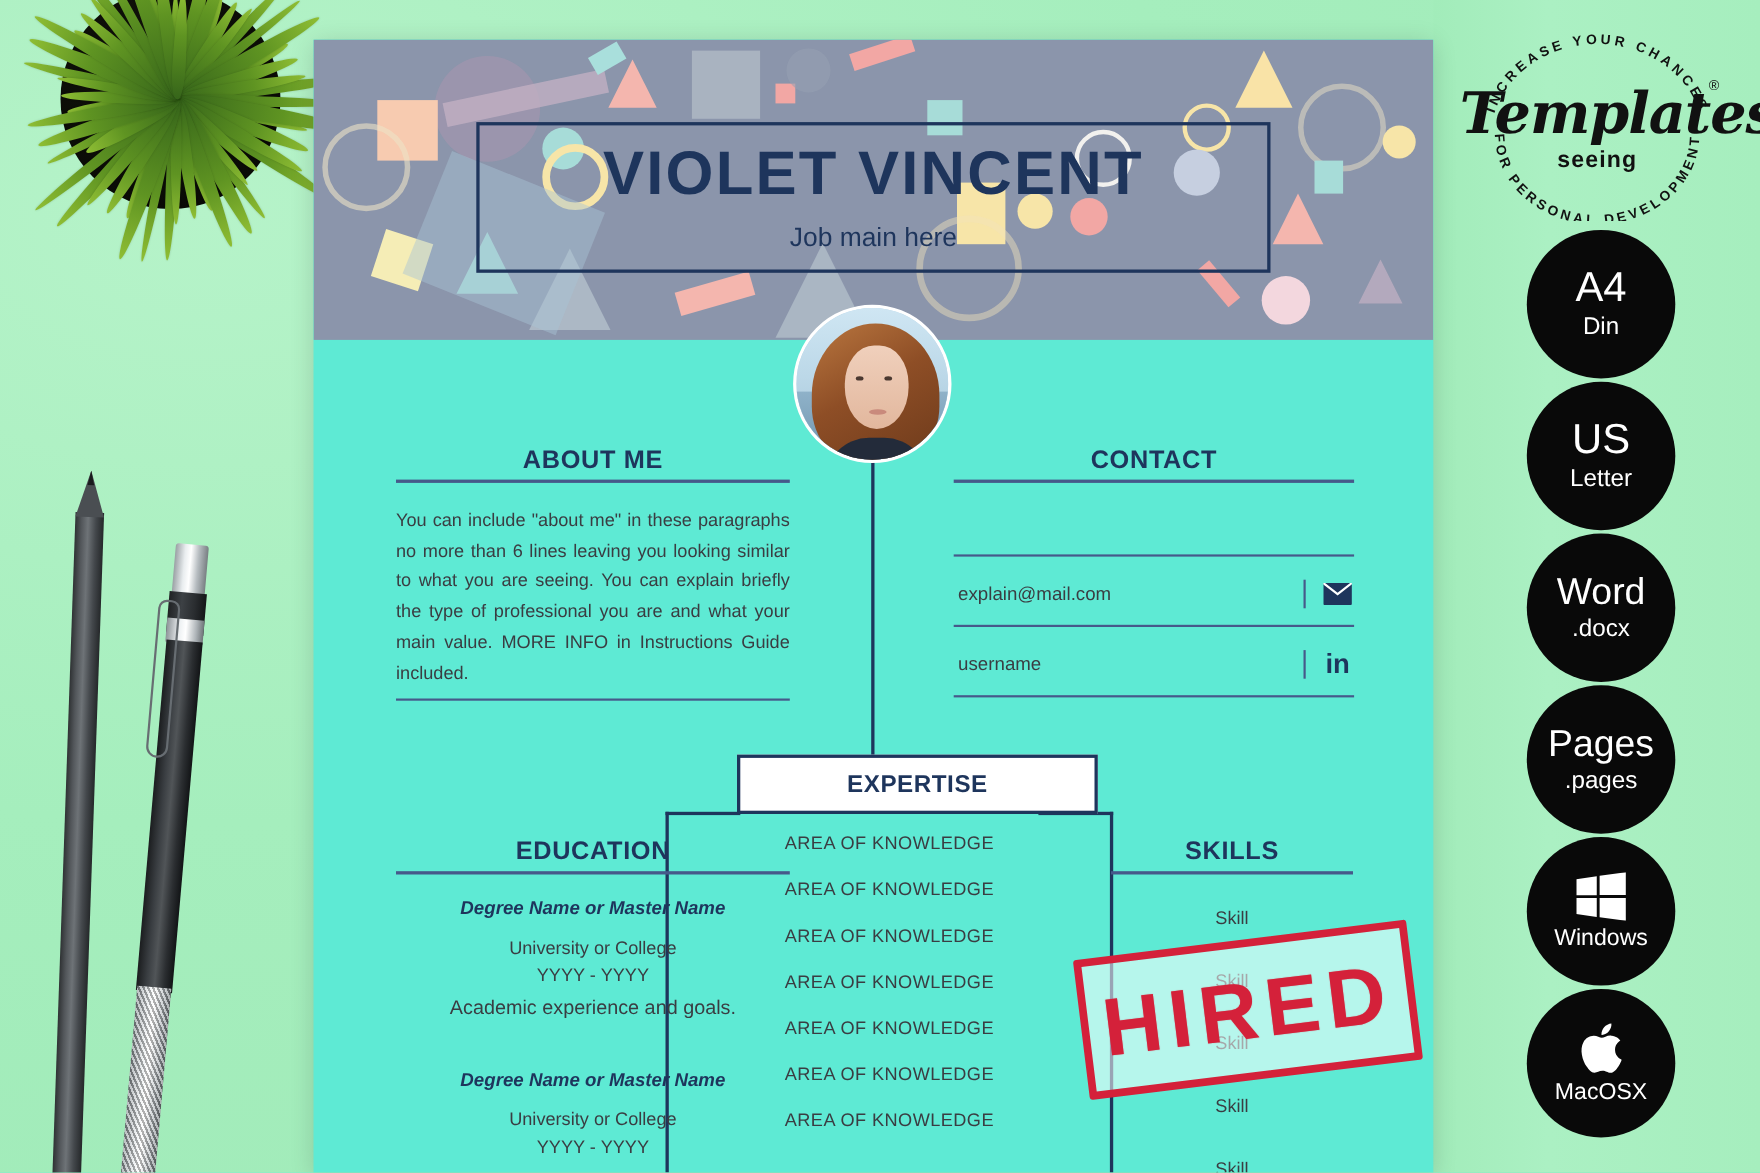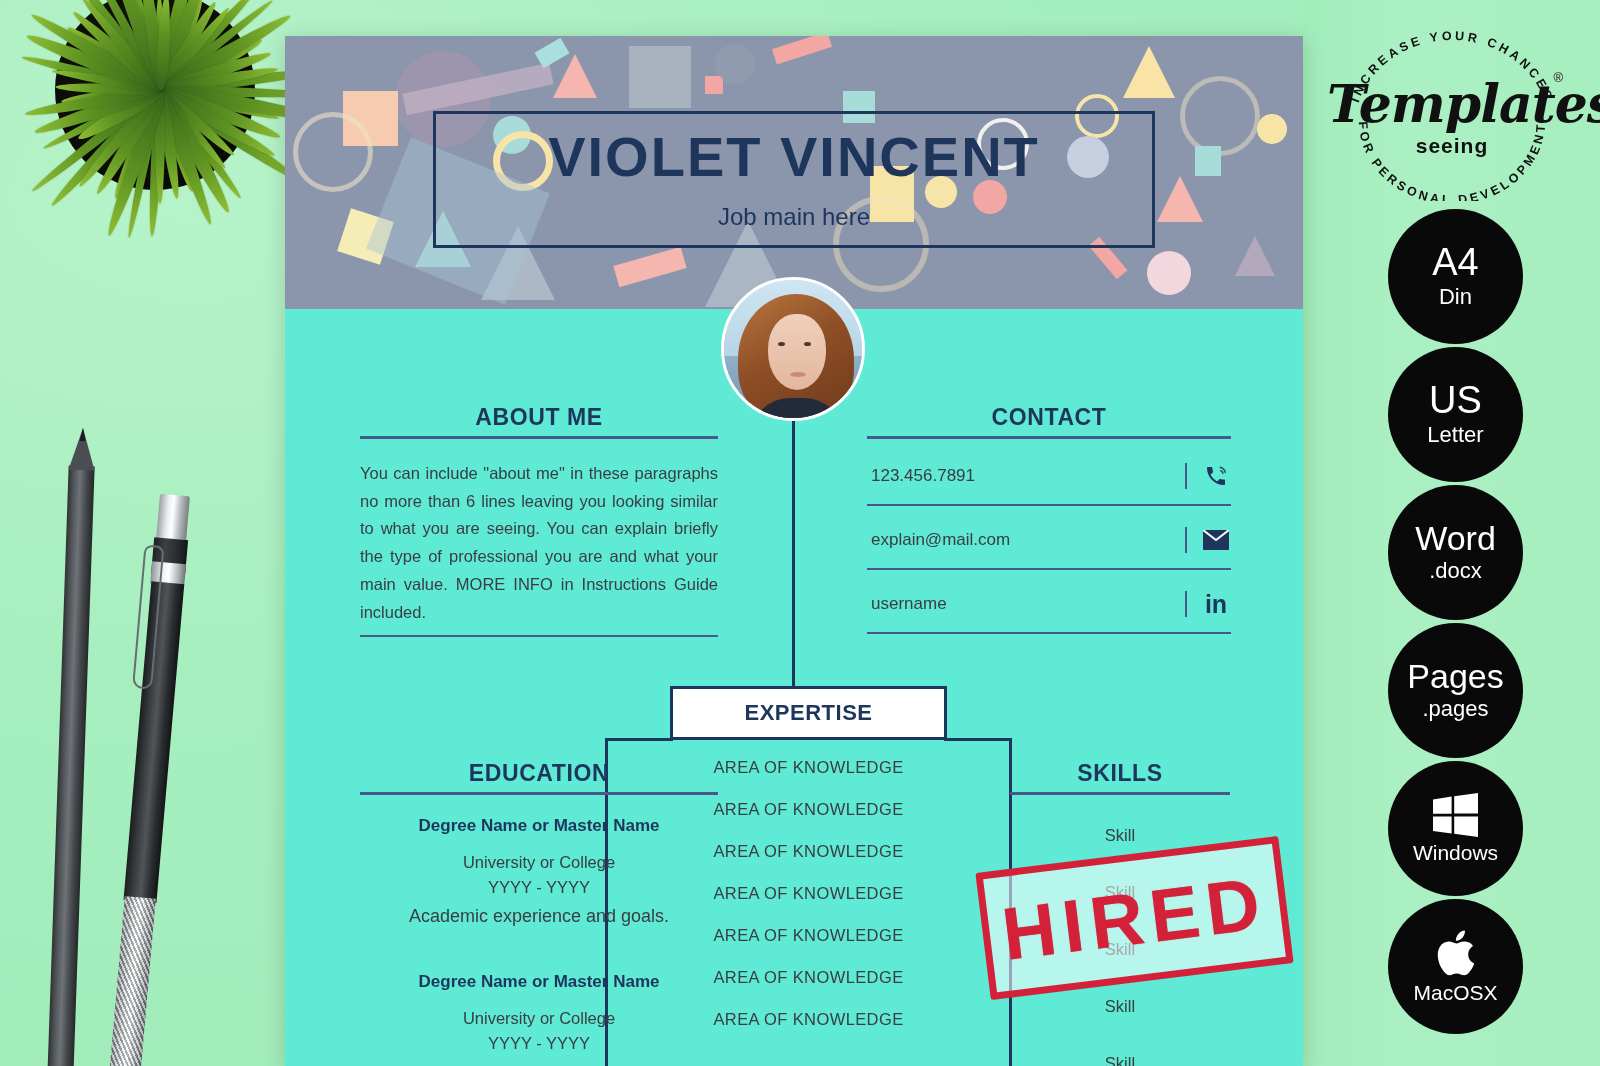--- a/index.html
+++ b/index.html
@@ -154,31 +154,31 @@
     position:absolute;width:364px;height:56px;left:582px;
     display:flex;align-items:center;
   }
   .contact-val{font-size:17px;color:#3a3d42;flex:1;padding-left:4px;}
   .contact-div{width:2px;height:26px;background:#46598a;margin-right:14px;}
   .contact-ico{width:30px;display:flex;align-items:center;justify-content:center;color:#1e355c;}
   .contact-rule{position:absolute;left:582px;width:364px;height:2px;background:#46598a;}
 
   
   .exp-box{
-    position:absolute;left:385px;top:650px;width:277px;height:54px;
+    position:absolute;left:385px;top:650px;width:328px;height:54px;
     border:3px solid #1e355c;box-sizing:border-box;background:#fff;
     display:flex;align-items:center;justify-content:center;z-index:4;
   }
   .exp-box span{font-size:22px;font-weight:700;color:#1e355c;letter-spacing:.5px;}
   .exp-list{position:absolute;left:385px;top:722px;width:277px;text-align:center;}
   .exp-item{font-size:16.5px;color:#3a3d42;letter-spacing:.4px;margin-bottom:23px;}
 
   
   .edu-block{position:absolute;left:75px;width:358px;text-align:center;}
-  .edu-degree{font-size:17px;font-weight:700;color:#1e355c;margin-bottom:14px;}
+  .edu-degree{font-size:17px;font-weight:700;color:#1e355c;margin-bottom:14px;font-style:italic;}
   .edu-school{font-size:16.5px;color:#3a3d42;line-height:1.5;}
   .edu-note{font-size:18px;color:#3a3d42;margin-top:6px;}
 
   
   .skills-list{position:absolute;left:725px;top:790px;width:220px;text-align:center;}
   .skill-item{font-size:16.5px;color:#3a3d42;margin-bottom:38px;}
 
   
   .stamp{
     position:absolute;left:697px;top:818px;width:305px;height:128px;
@@ -364,31 +364,20 @@
   <div class="vline" style="left:724px;top:702px;width:3px;height:330px;"></div>
 
   <div class="sec-title" style="left:75px;top:368px;width:358px;">ABOUT ME</div>
   <div class="sec-rule" style="left:75px;top:400px;width:358px;"></div>
   <div class="about-text">You can include "about me" in these paragraphs no more than 6 lines leaving you looking similar to what you are seeing. You can explain briefly the type of professional you are and what your main value. MORE INFO in Instructions Guide included.</div>
   <div class="about-bottom-rule"></div>
 
   <div class="sec-title" style="left:582px;top:368px;width:364px;">CONTACT</div>
   <div class="sec-rule" style="left:582px;top:400px;width:364px;"></div>
 
-  <div class="contact-row" style="top:412px;">
-    <div class="contact-val">123.456.7891</div>
-    <div class="contact-div"></div>
-    <div class="contact-ico">
-      <svg width="24" height="24" viewBox="0 0 24 24" fill="#1e355c">
-        <path d="M6.6 10.8c1.4 2.8 3.8 5.1 6.6 6.6l2.2-2.2c.3-.3.7-.4 1-.2 1.1.4 2.3.6 3.6.6.6 0 1 .4 1 1V20c0 .6-.4 1-1 1C10.6 21 3 13.4 3 4c0-.6.4-1 1-1h3.4c.6 0 1 .4 1 1 0 1.2.2 2.4.6 3.6.1.4 0 .7-.2 1l-2.2 2.2z"></path>
-        <path d="M15.5 3.2c.1-.4.5-.7.9-.6 2.9.6 5.1 2.8 5.7 5.7.1.4-.2.8-.6.9-.4.1-.8-.2-.9-.6-.5-2.2-2.2-3.9-4.4-4.4-.4-.1-.7-.6-.7-1z" opacity=".85"></path>
-        <path d="M15.9 6.6c.1-.4.5-.6.9-.5 1.4.4 2.5 1.5 2.9 2.9.1.4-.1.8-.5.9-.4.1-.8-.1-.9-.5-.3-.9-1-1.6-1.9-1.9-.4-.1-.6-.5-.5-.9z" opacity=".85"></path>
-      </svg>
-    </div>
-  </div>
   <div class="contact-rule" style="top:468px;"></div>
 
   <div class="contact-row" style="top:476px;">
     <div class="contact-val">explain@mail.com</div>
     <div class="contact-div"></div>
     <div class="contact-ico">
       <svg width="26" height="20" viewBox="0 0 26 20" fill="#1e355c">
         <rect x="0" y="0" width="26" height="20" rx="1"></rect>
         <path d="M0 0l13 10L26 0" fill="none" stroke="#fff" stroke-width="2"></path>
       </svg>

